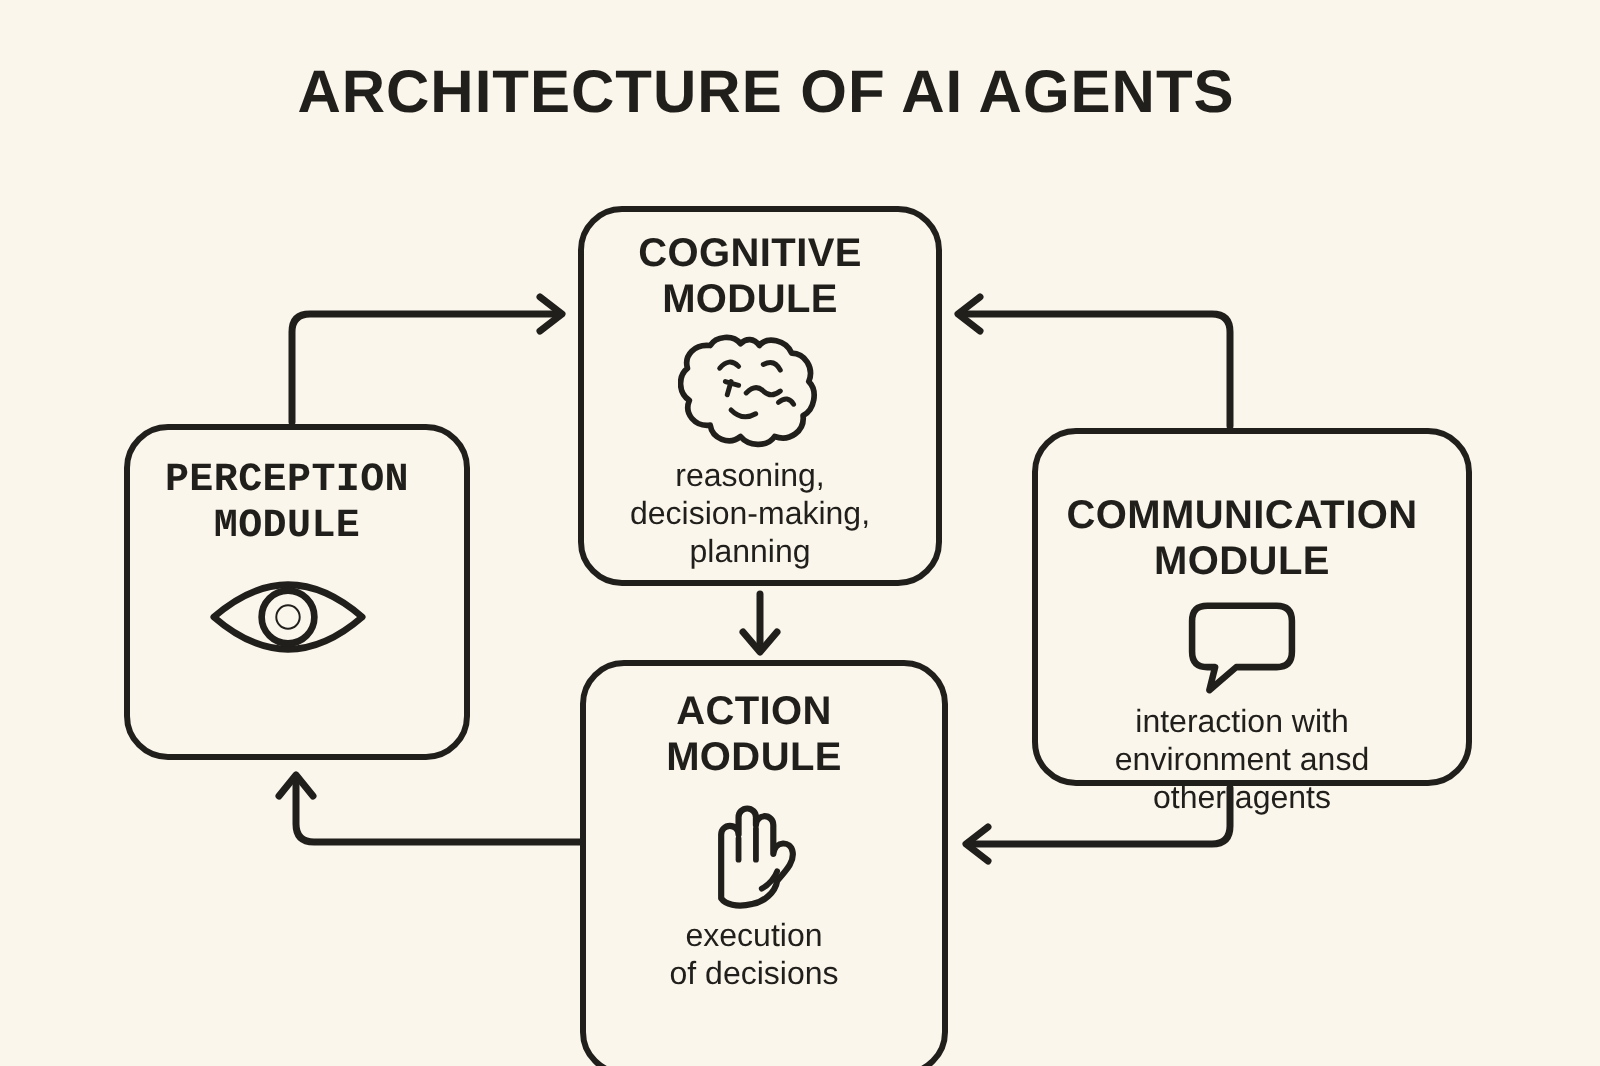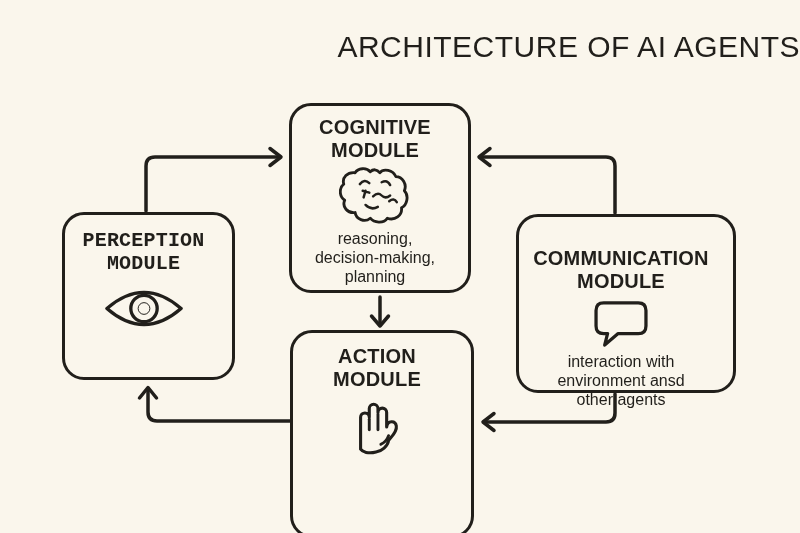--- a/index.html
+++ b/index.html
@@ -14,23 +14,24 @@
     position: relative;
     width: 800px;
     height: 533px;
     background: #faf6ec;
   }
   .diagram-title {
     position: absolute;
     top: 30px;
     left: 0;
     width: 800px;
-    text-align: right;
+    padding-right: 34px;
+    text-align: center;
     font-size: 30px;
-    font-weight: normal;
+    font-weight: bold;
     letter-spacing: 0.5px;
     color: #211f1b;
   }
   .module {
     position: absolute;
     border: 3px solid #211f1b;
     border-radius: 22px;
     background: #faf6ec;
     display: flex;
     flex-direction: column;
@@ -154,15 +155,17 @@
 MODULE</div>
     <svg class="icon" viewBox="0 0 58 64" width="56" height="62" aria-hidden="true">
       <path stroke-width="3.2" stroke-linejoin="round" stroke-linecap="round" d="M12,57 L12,24
         A4.5,4.5 0 0 1 21,24 L21,15 A4.5,4.5 0 0 1 30,15 L30,19 A4.5,4.5 0 0 1 39,19
         L39,34 C40,27 48,27 49,33 C50,39 44,44 41,48 C40,54 34,59 28,60
         C20,62 14,60 12,57 Z"></path>
       <path stroke-width="3" stroke-linecap="round" d="M21,26 L21,37"></path>
       <path stroke-width="3" stroke-linecap="round" d="M30,21 L30,37"></path>
       <path stroke-width="3" stroke-linecap="round" d="M33,52 C37,50 40,46 41,43"></path>
     </svg>
+    <div class="module-desc">execution
+of decisions</div>
   </div>
 
 </div>
 
 </body></html>

